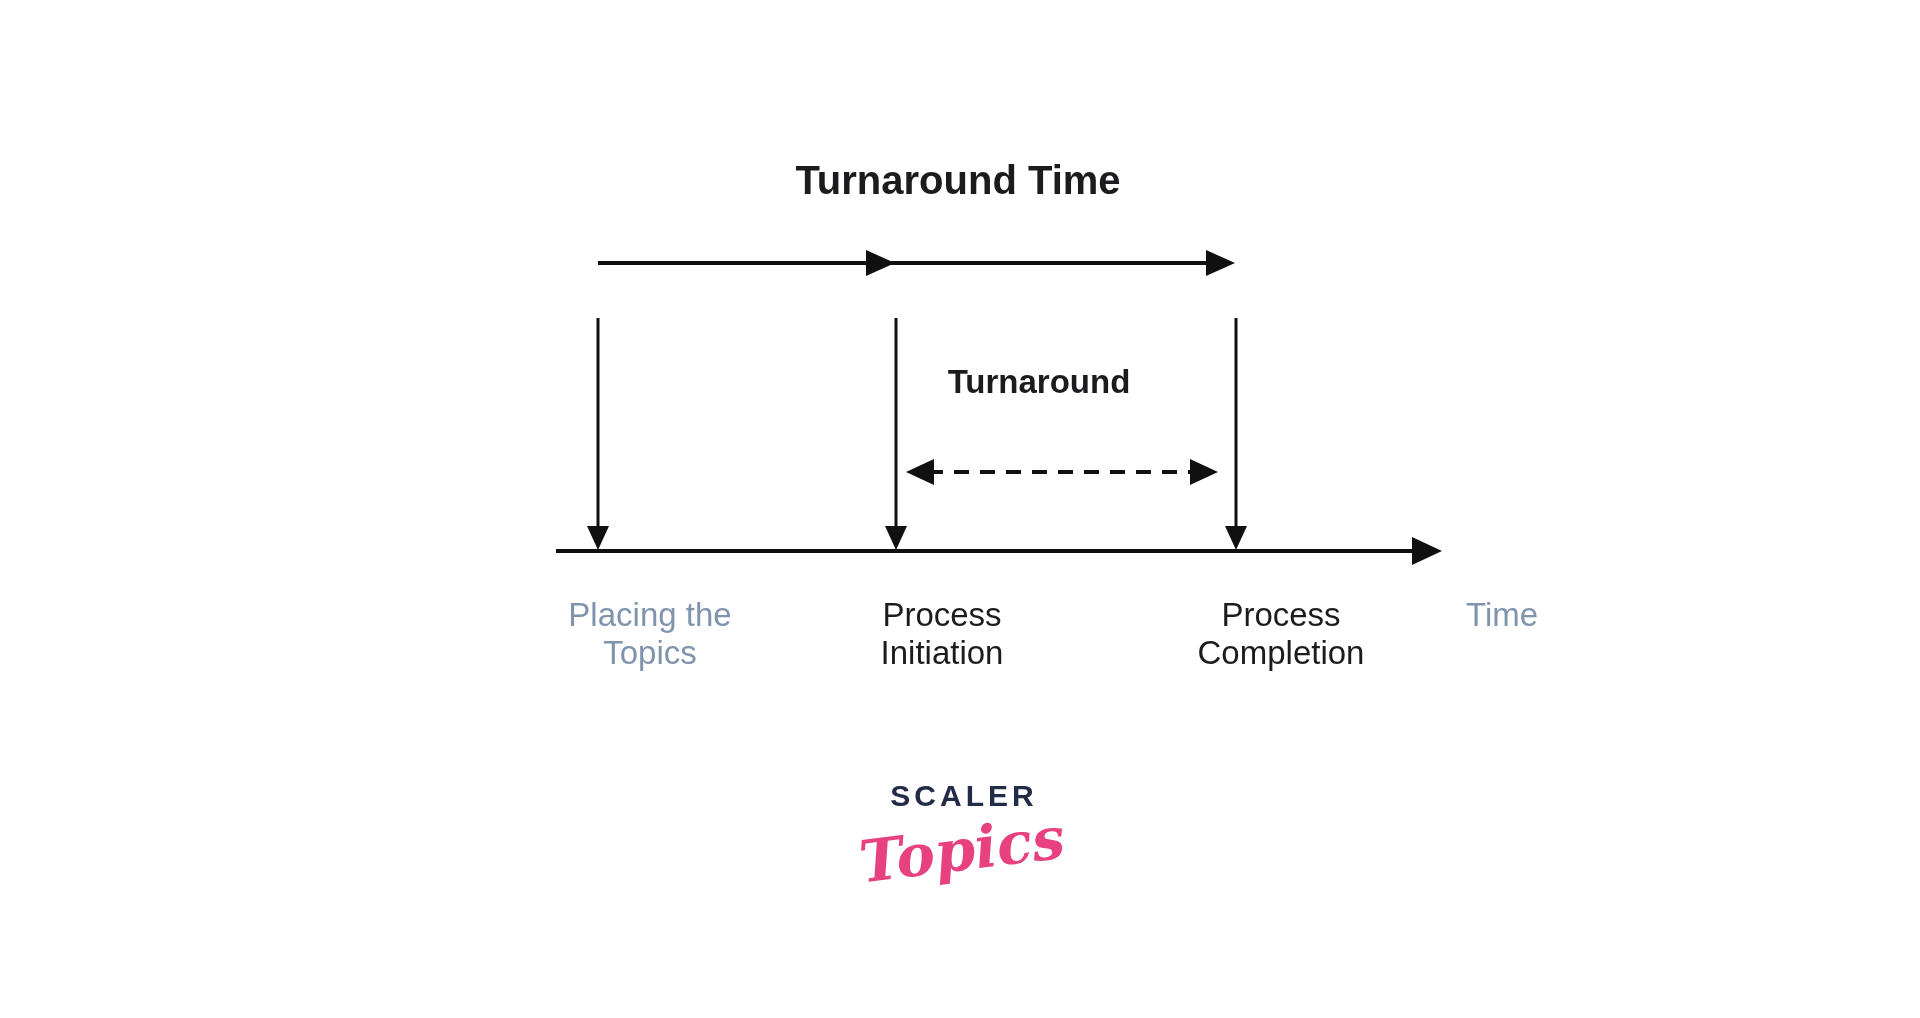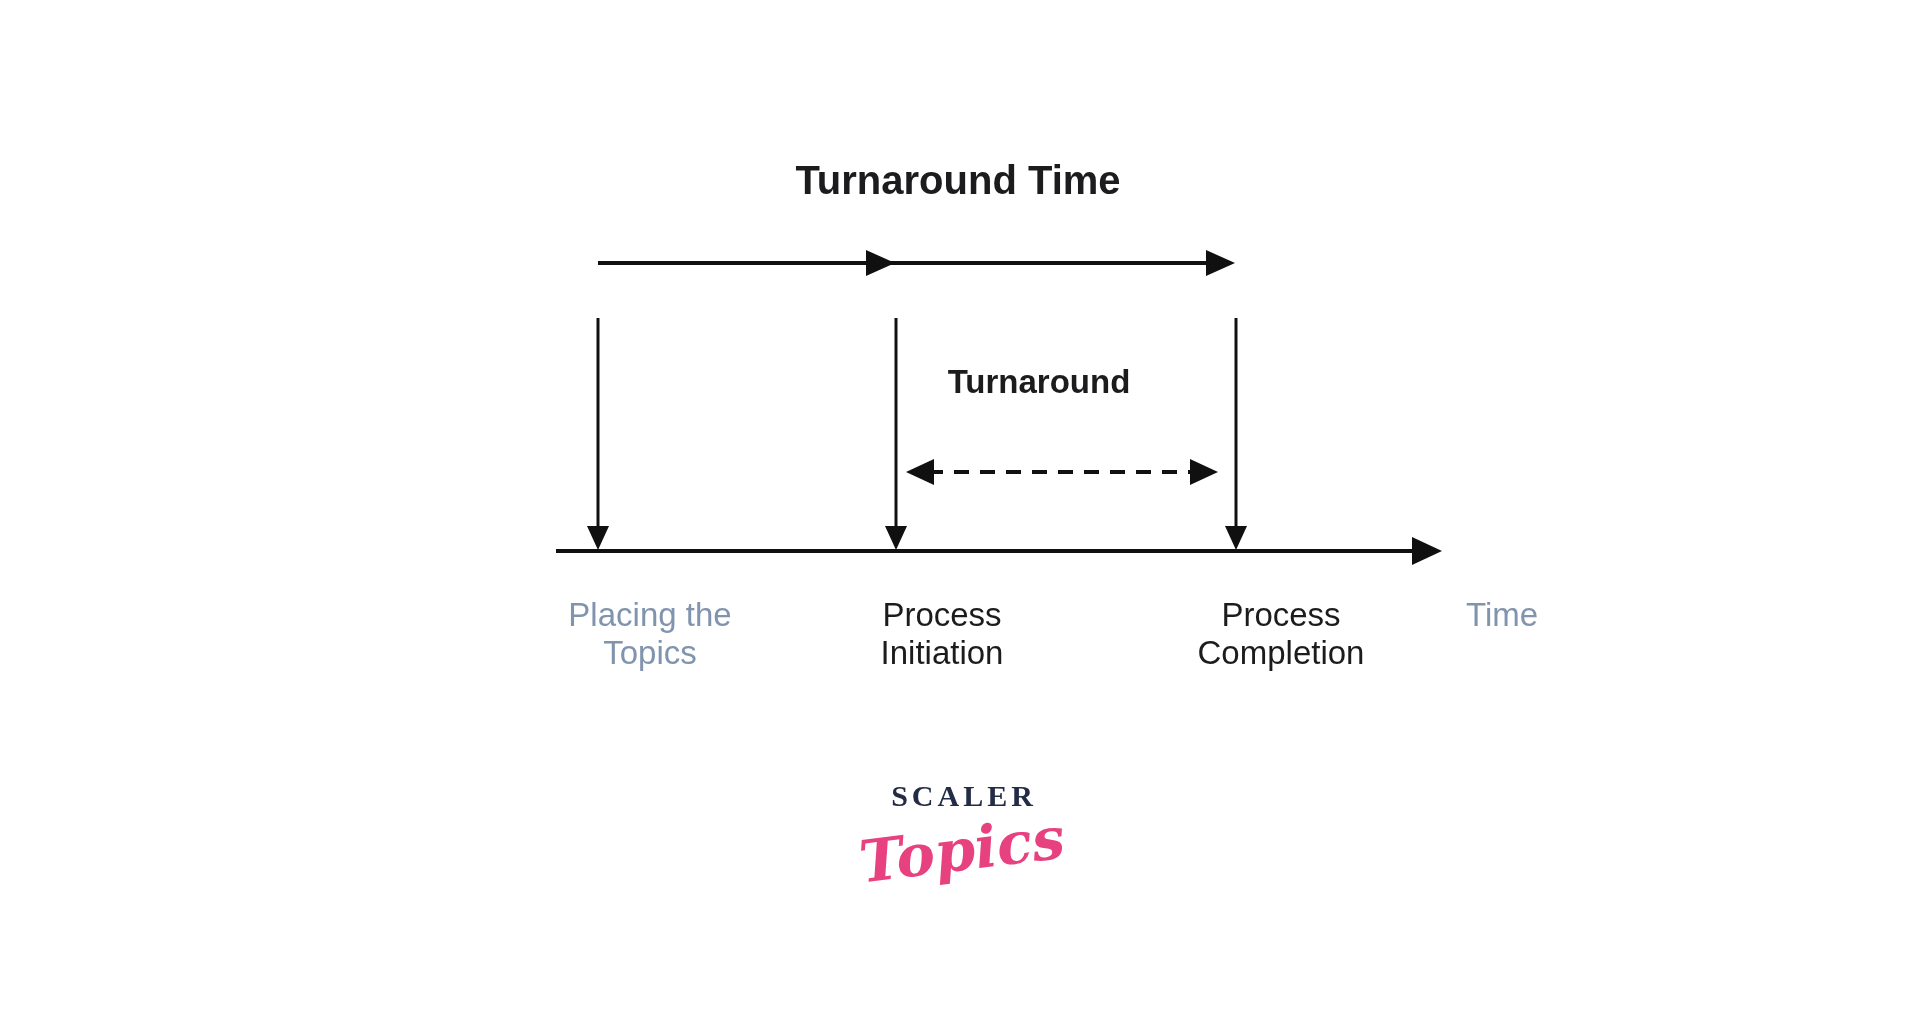--- a/index.html
+++ b/index.html
@@ -24,21 +24,21 @@
   .tat{
     left:1039px;top:360px;font-size:33px;line-height:44px;font-weight:bold;
     color:var(--text-primary);
   }
   .event{
     top:596px;font-size:33px;line-height:38px;color:var(--text-primary);margin-left:44px;
   }
   .muted{color:var(--text-muted);}
   .logo-brand{
     left:962px;top:780px;font-size:30px;line-height:32px;font-weight:bold;
-    letter-spacing:4px;padding-left:4px;color:var(--logo-brand);font-family:Liberation Serif, serif;
+    letter-spacing:4px;padding-left:4px;color:var(--logo-brand);
   }
   .logo-script{
     left:962px;top:795px;font-size:58px;line-height:110px;font-weight:bold;
     font-style:italic;font-family:"DejaVu Serif",serif;color:var(--logo-script);
     transform:translateX(-50%) rotate(-7deg);
   }
   svg line{stroke:var(--line);}
   svg polygon{fill:var(--line);}
 </style>
 </head>

